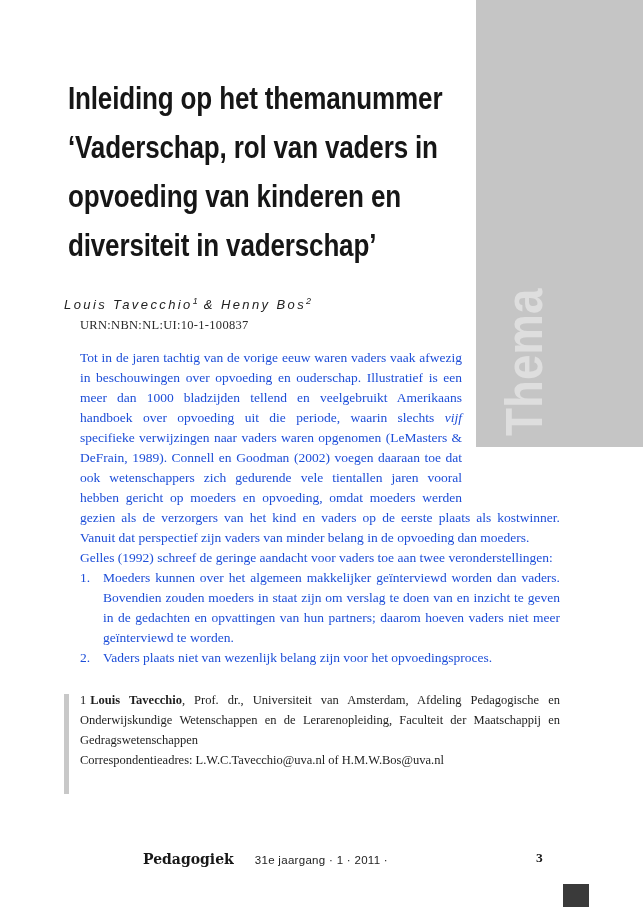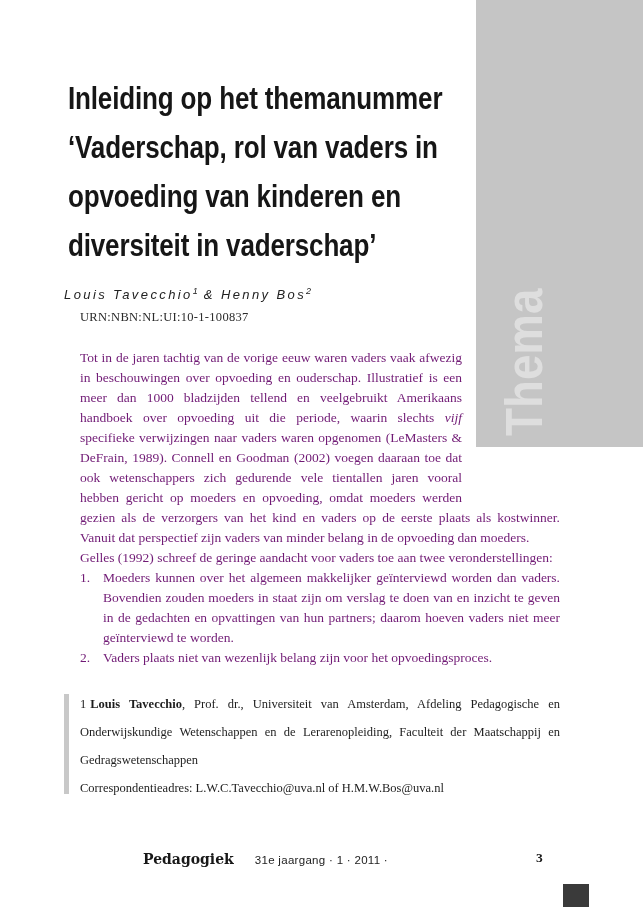--- a/index.html
+++ b/index.html
@@ -13,40 +13,40 @@
                font-family:"Liberation Sans",sans-serif;font-weight:700;font-size:52px;
                line-height:1;color:#dedede;white-space:nowrap;}
 
   
   .title{position:absolute;left:64px;top:70px;margin:4px;}
   .title-line{font-family:"Liberation Sans",sans-serif;font-weight:700;font-size:31px;
               line-height:49px;color:#161616;transform:scaleX(0.84);transform-origin:0 50%;
               white-space:nowrap;letter-spacing:-0.2px;}
 
   
-  .authors{position:absolute;left:64px;top:286px;font-family:"Liberation Sans",sans-serif;
+  .authors{position:absolute;left:64px;top:296px;font-family:"Liberation Sans",sans-serif;
            font-style:italic;font-size:13px;letter-spacing:2.4px;color:#222;}
   .authors sup{font-size:9px;letter-spacing:0;}
 
   
-  .urn{position:absolute;left:80px;top:310px;font-size:12.5px;letter-spacing:0.3px;color:#2a2a2a;}
+  .urn{position:absolute;left:80px;top:318px;font-size:12.5px;letter-spacing:0.3px;color:#2a2a2a;}
 
   
   .body-text{position:absolute;left:80px;top:348px;width:480px;font-size:13.5px;
-             line-height:20px;text-align:justify;color:#701a75;}
+             line-height:20px;text-align:justify;color:#1d4ed8;}
   .wrap-spacer{float:right;width:98px;height:145px;}
   .para{margin:0;}
   .li{display:flex;margin:0;}
   .li-num{flex:0 0 23px;}
   .li-text{flex:1;text-align:justify;}
 
   
   .fn-bar{position:absolute;left:64px;top:694px;width:5px;height:100px;background:#c8c8c8;}
   .footnotes{position:absolute;left:80px;top:690px;width:480px;font-size:12.5px;
-             line-height:28px;text-align:justify;color:#1d1d1d;}
+             line-height:20px;text-align:justify;color:#1d1d1d;}
   .fn{margin:0;}
   .fn-num{margin-right:4px;}
 
   
   .footer{position:absolute;left:115px;top:850px;white-space:nowrap;}
   .journal{font-family:"DejaVu Serif",serif;font-weight:700;font-size:14px;color:#181818;margin-left:28px;}
   .issue{font-family:"Liberation Sans",sans-serif;font-size:11.5px;letter-spacing:0.3px;
          margin-left:21px;color:#222;}
   .pagenum{position:absolute;left:536px;top:850px;font-size:13.5px;font-weight:700;color:#181818;}
 

